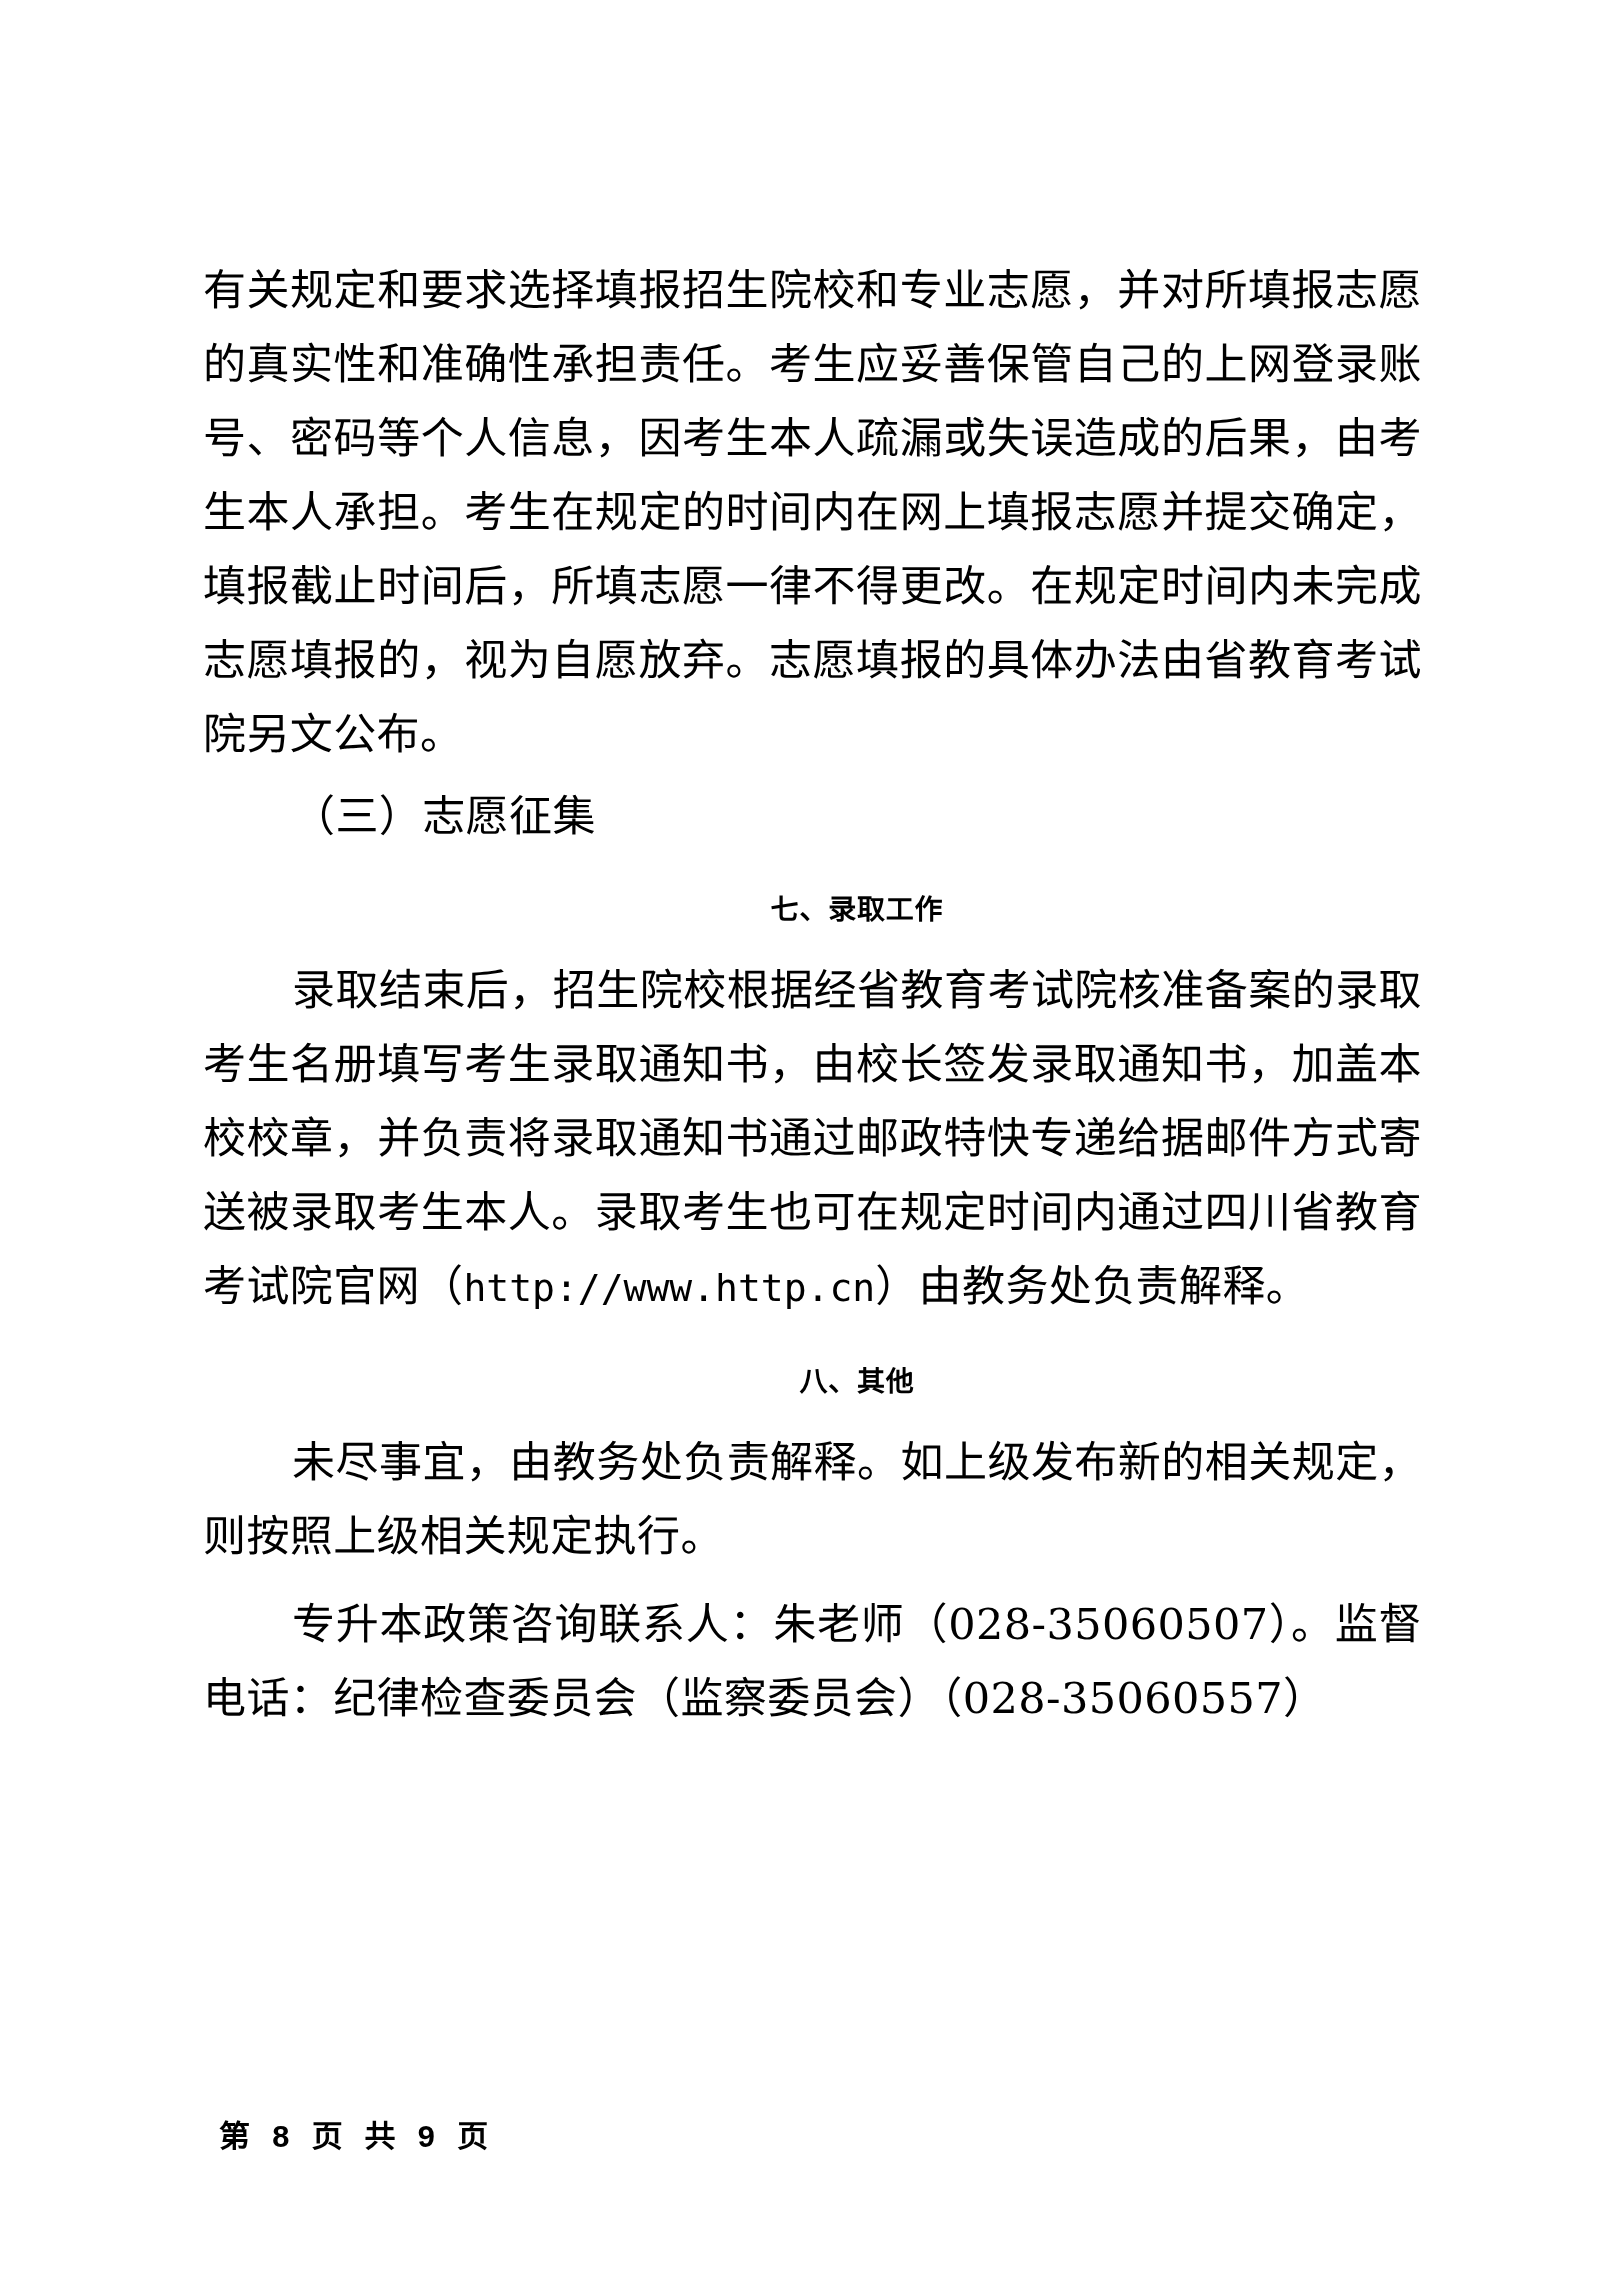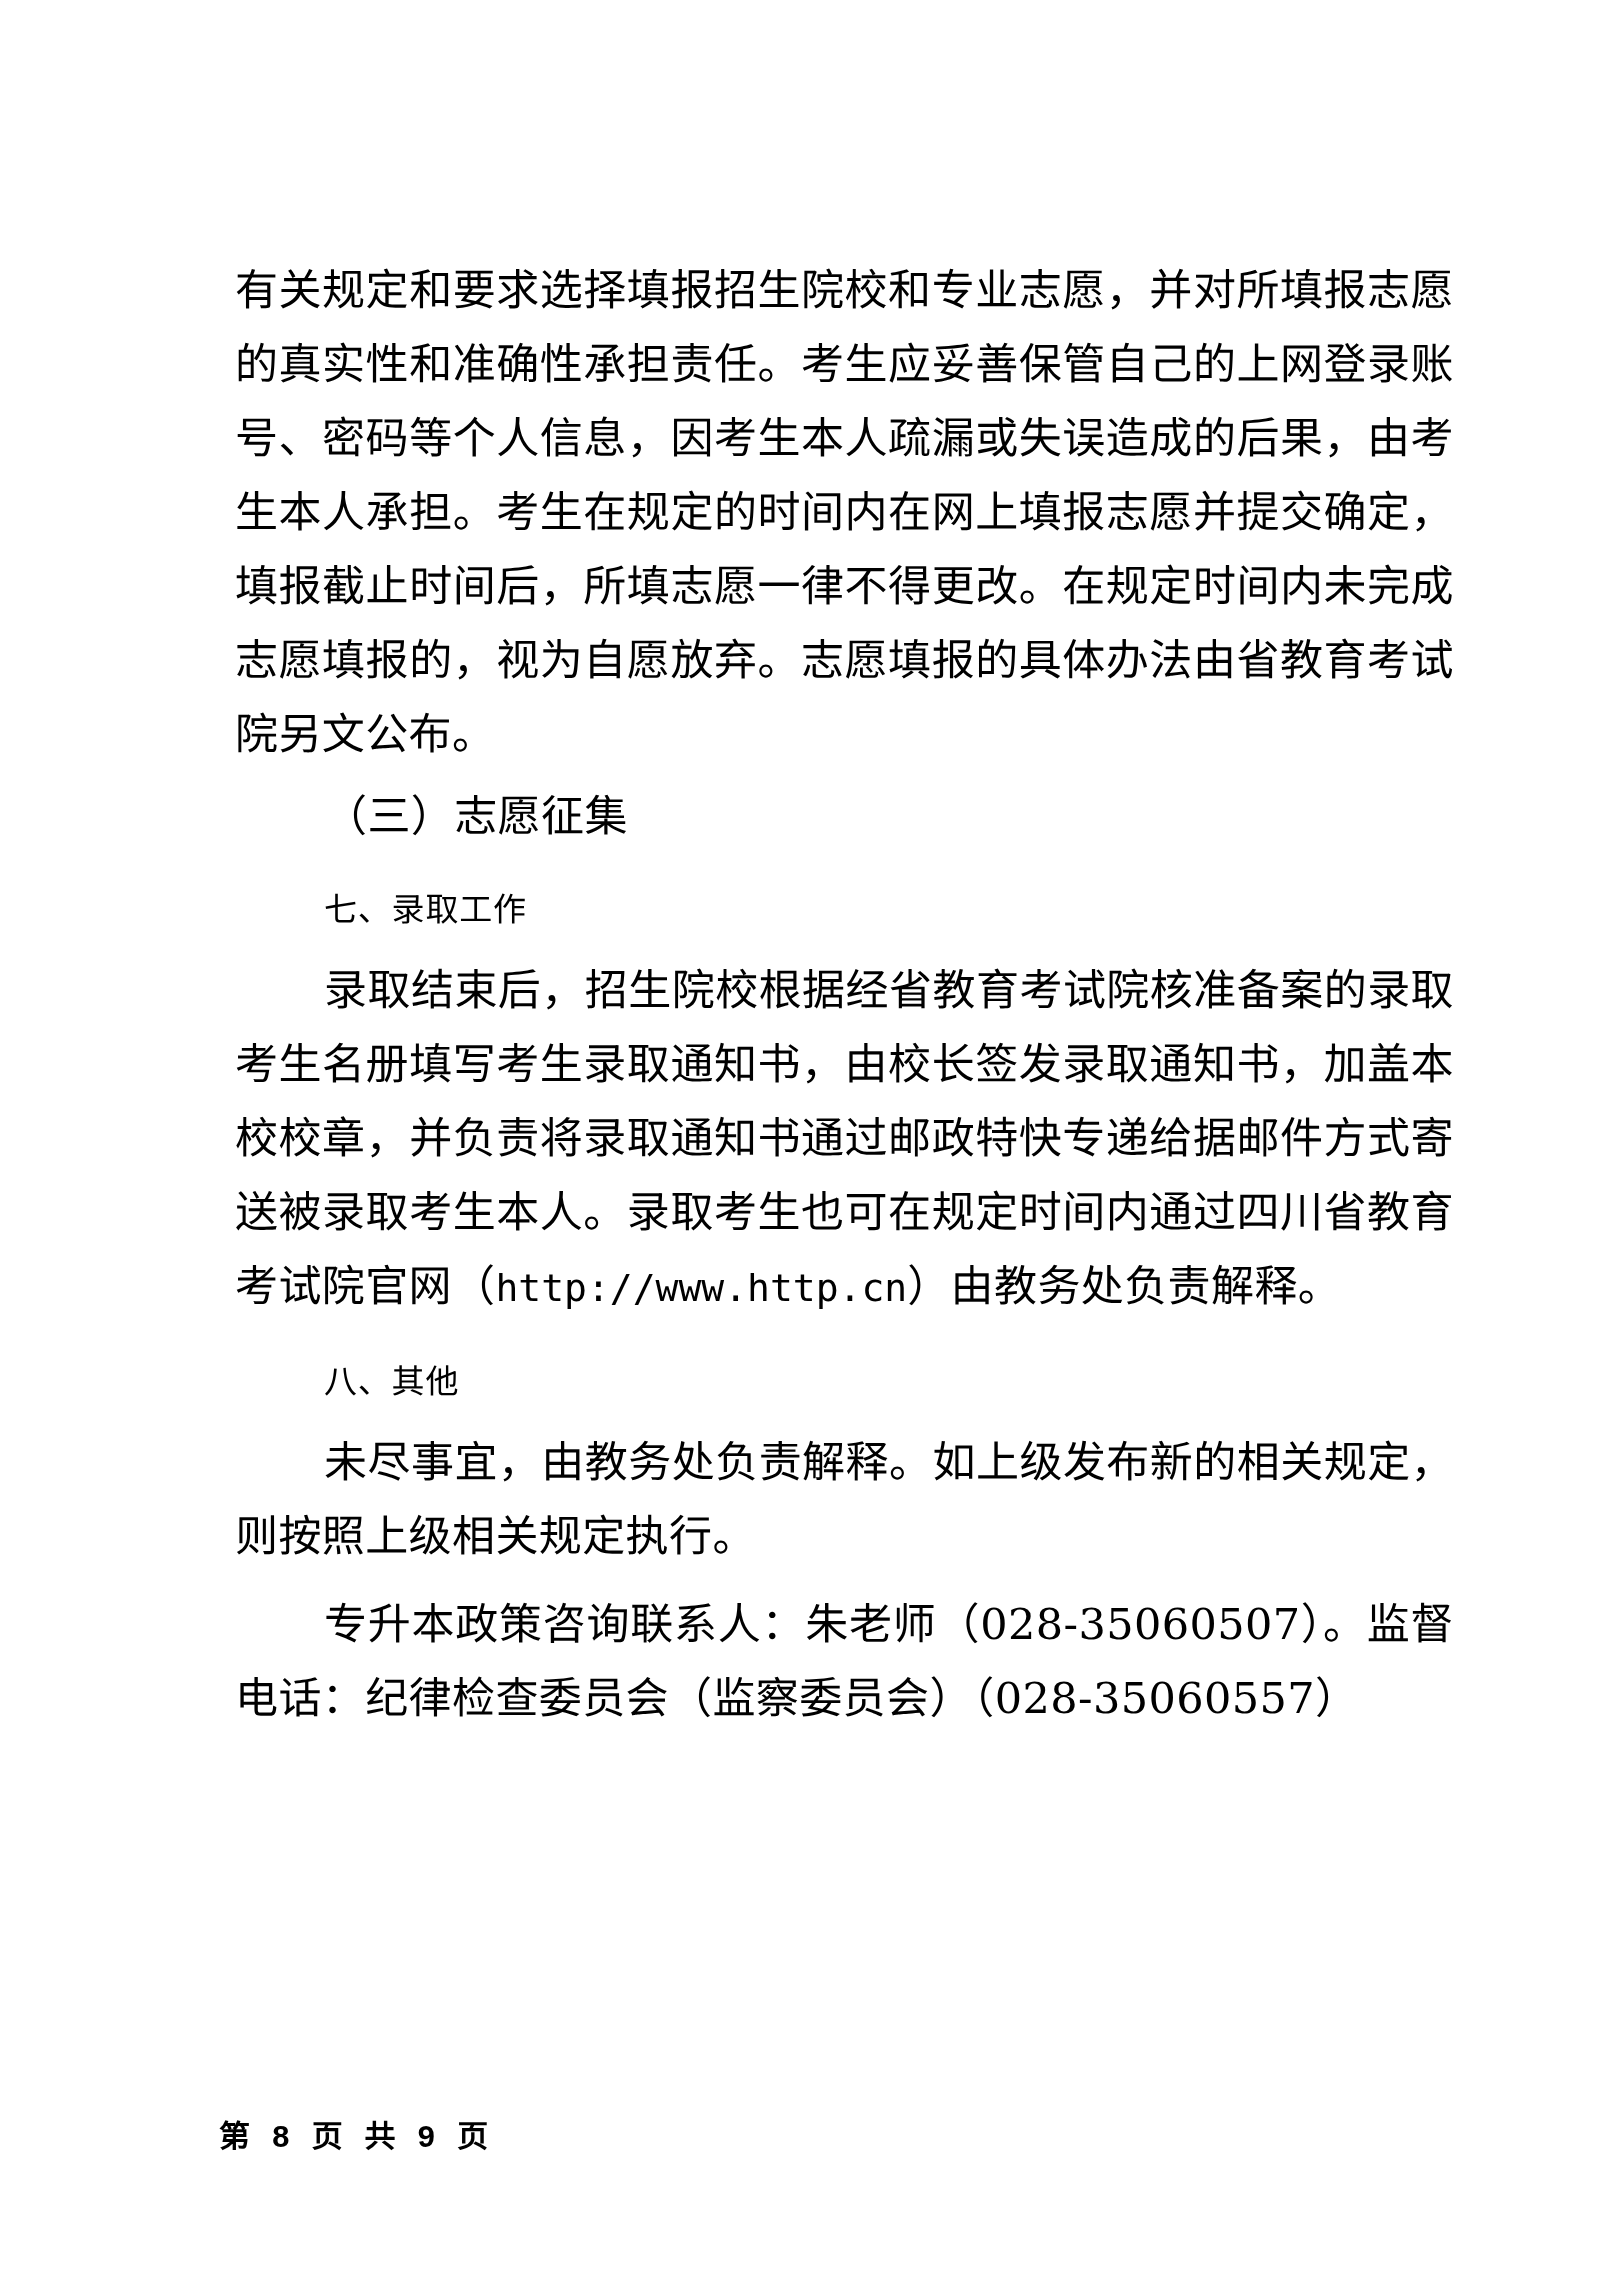--- a/index.html
+++ b/index.html
@@ -15,41 +15,41 @@
     box-sizing: border-box;
     font-family: "DejaVu Serif", "Liberation Serif", serif;
     color: #000000;
     overflow: hidden;
   }
   .content {
     position: absolute;
     left: 203px;
     top: 253px;
     width: 1219px;
-    margin-left: 32px;
   }
   .para {
     font-size: 43px;
     line-height: 74px;
     text-align: justify;
     text-justify: inter-ideograph;
     letter-spacing: 0.4px;
     margin: 0 0 0 0;
     white-space: pre-wrap;
   }
   .para.indent {
     text-indent: 89px;
   }
   .heading {
-    font-size: 33px;
+    font-size: 28px;
     line-height: 80px;
-    font-weight: normal;
+    font-weight: bold;
     text-indent: 89px;
     margin: 17px 0 3.1px 0;
     letter-spacing: 0.8px;
+    text-align: center;
   }
   .gap-small { height: 7.7px; }
   .gap-med { height: 14px; }
   .mono {
     font-family: "DejaVu Sans Mono", "Liberation Mono", monospace;
     font-size: 38px;
     letter-spacing: 0px;
   }
   .footer {
     position: absolute;

